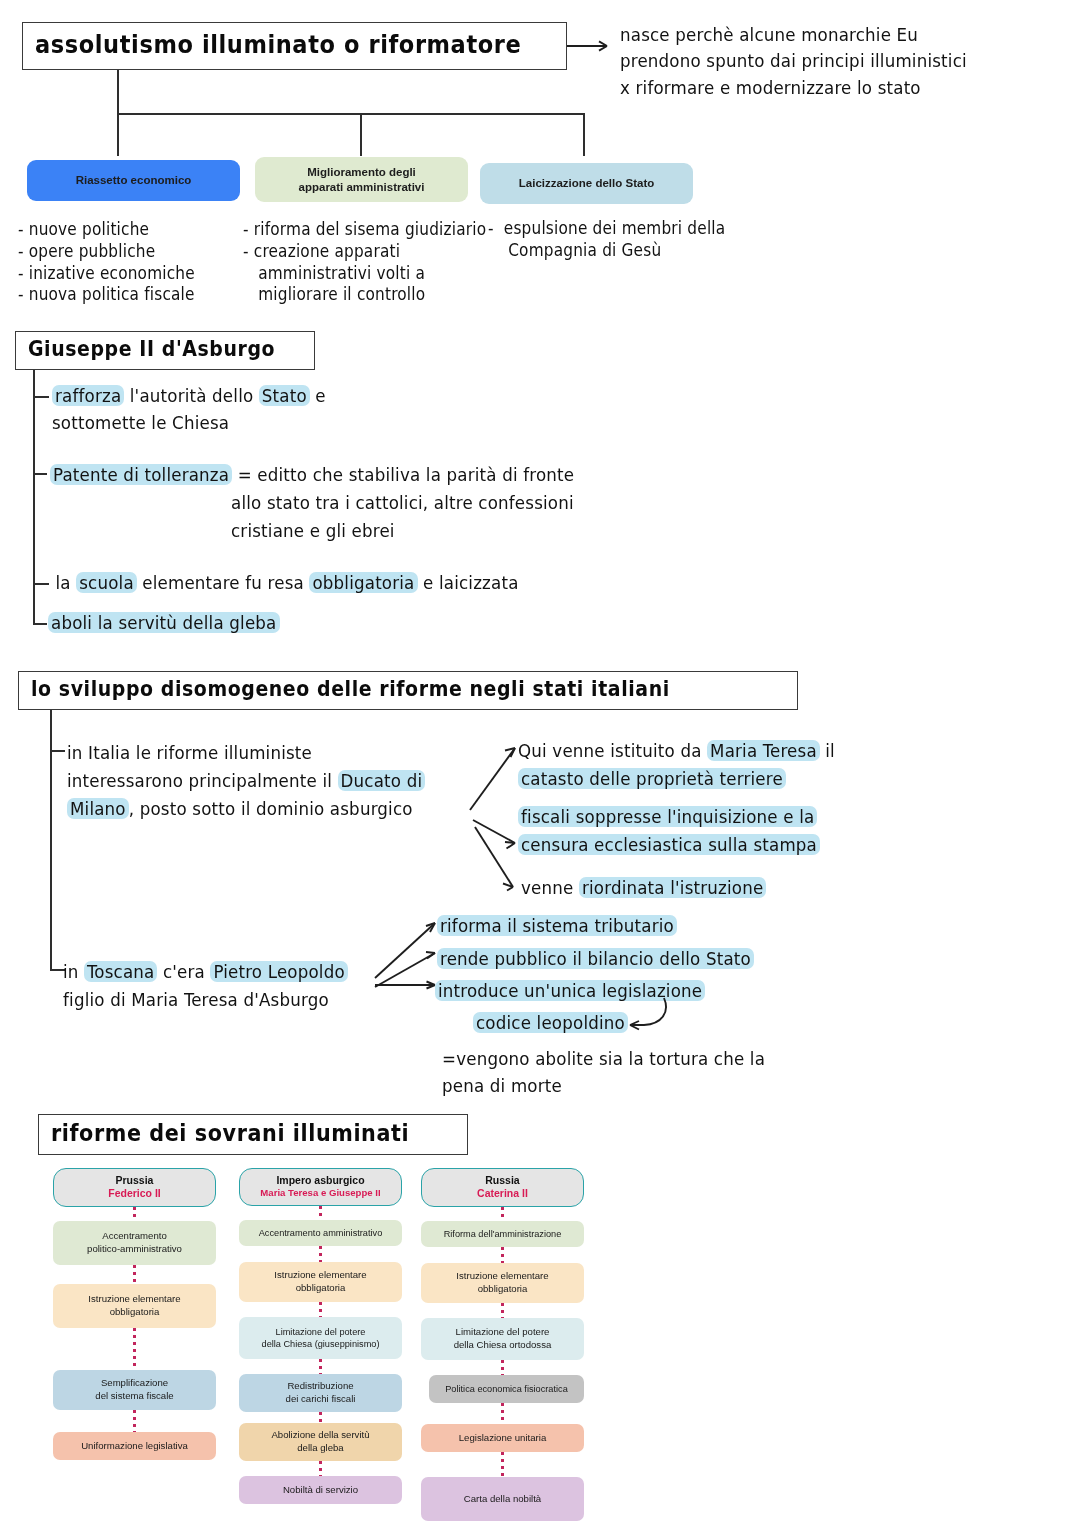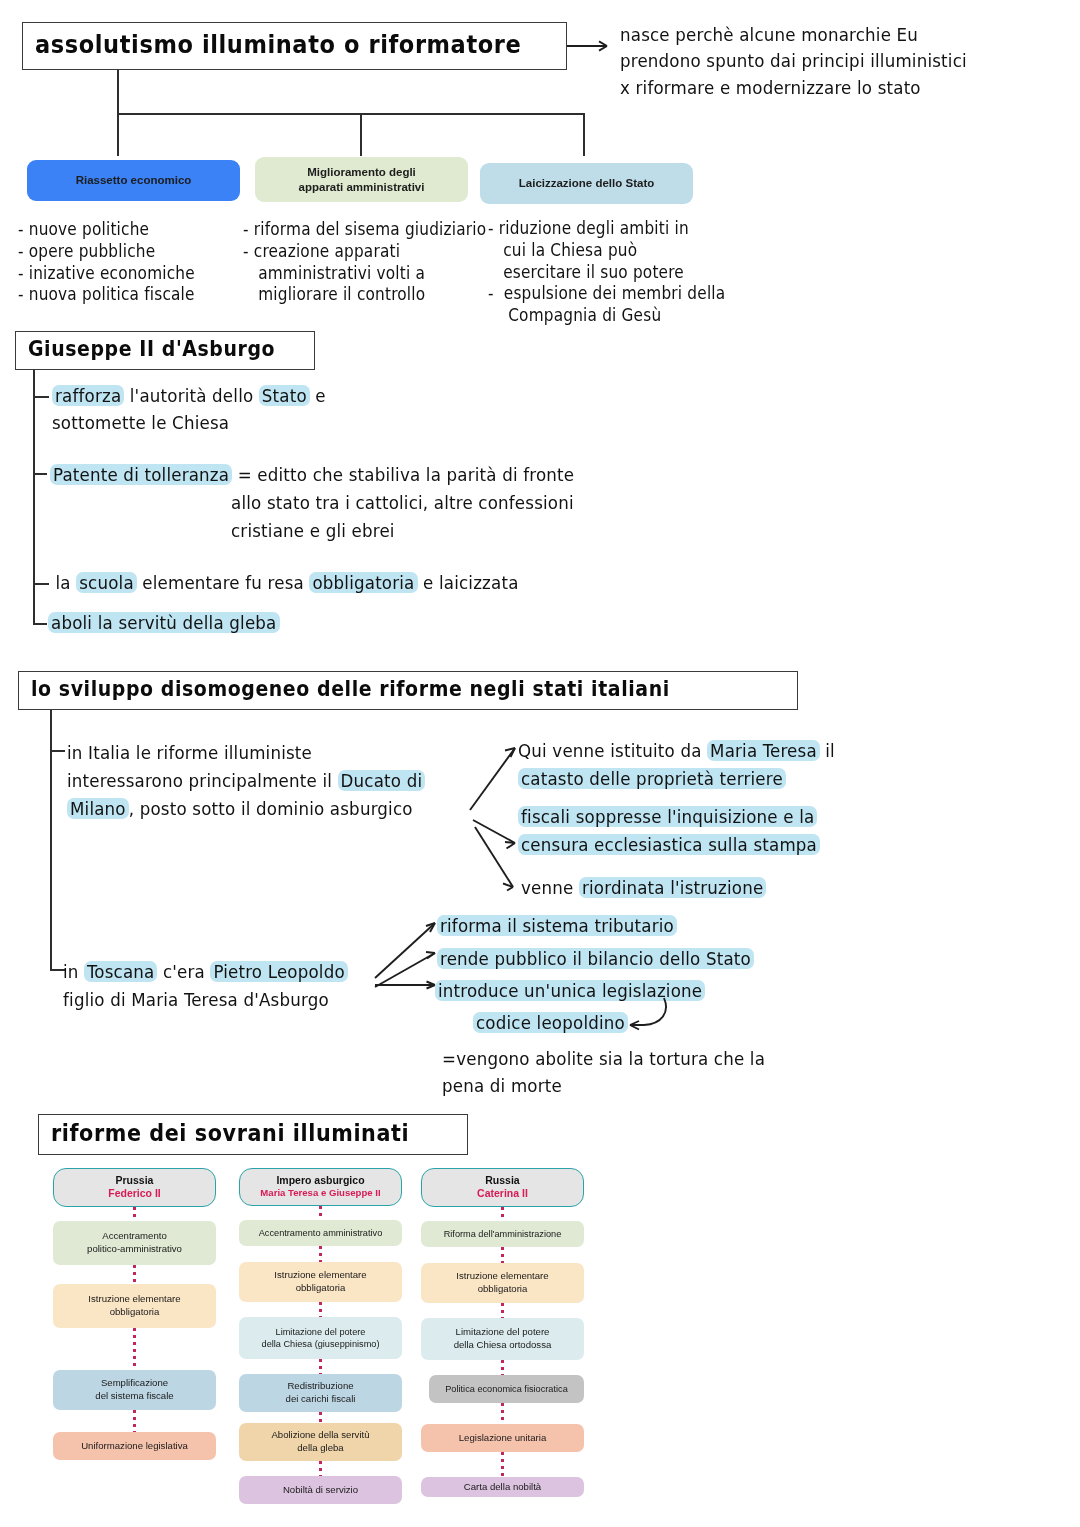--- a/index.html
+++ b/index.html
@@ -143,23 +143,20 @@
 </div>
 
 <div class="abs" style="left:243px; top:219px; width:250px;">
   <div class="hand" style="font-size:17px;">- riforma del sisema giudiziario</div>
   <div class="hand" style="font-size:17px;">- creazione apparati
    amministrativi volti a
    migliorare il controllo</div>
 </div>
 
 <div class="abs" style="left:488px; top:218px; width:260px;">
-  <div class="hand" style="font-size:17px;">- riduzione degli ambiti in
-   cui la Chiesa può
-   esercitare il suo potere</div>
   <div class="hand" style="font-size:17px;">-  espulsione dei membri della
     Compagnia di Gesù</div>
 </div>
 
 <div class="abs framed" style="left:15px; top:331px; width:300px; height:39px;">
   <span class="hand-title" style="font-size:21px;">Giuseppe II d'Asburgo</span>
 </div>
 
 <div class="ln-v" style="left:33px; top:370px; height:254px;"></div>
 <div class="ln-h" style="left:33px; top:396px; width:16px;"></div>
@@ -286,15 +283,15 @@
     <div class="cell" style="background:#fae5c5; height:40px; white-space:pre-line;">Istruzione elementare
 obbligatoria</div>
     <div class="dots" style="height:15px;"></div>
     <div class="cell" style="background:#dcecee; height:42px; white-space:pre-line;">Limitazione del potere
 della Chiesa ortodossa</div>
     <div class="dots" style="height:15px;"></div>
     <div class="cell" style="background:#c3c3c3; height:28px; font-size:9.2px;margin-left:8px;">Politica economica fisiocratica</div>
     <div class="dots" style="height:21px;"></div>
     <div class="cell" style="background:#f5c2ac; height:28px;">Legislazione unitaria</div>
     <div class="dots" style="height:25px;"></div>
-    <div class="cell" style="background:#dcc3e0; height:20px;">Carta della nobiltà</div>
+    <div class="cell" style="background:#dcc3e0; height:44px;">Carta della nobiltà</div>
   </div>
 </div>
 
 </body></html>

